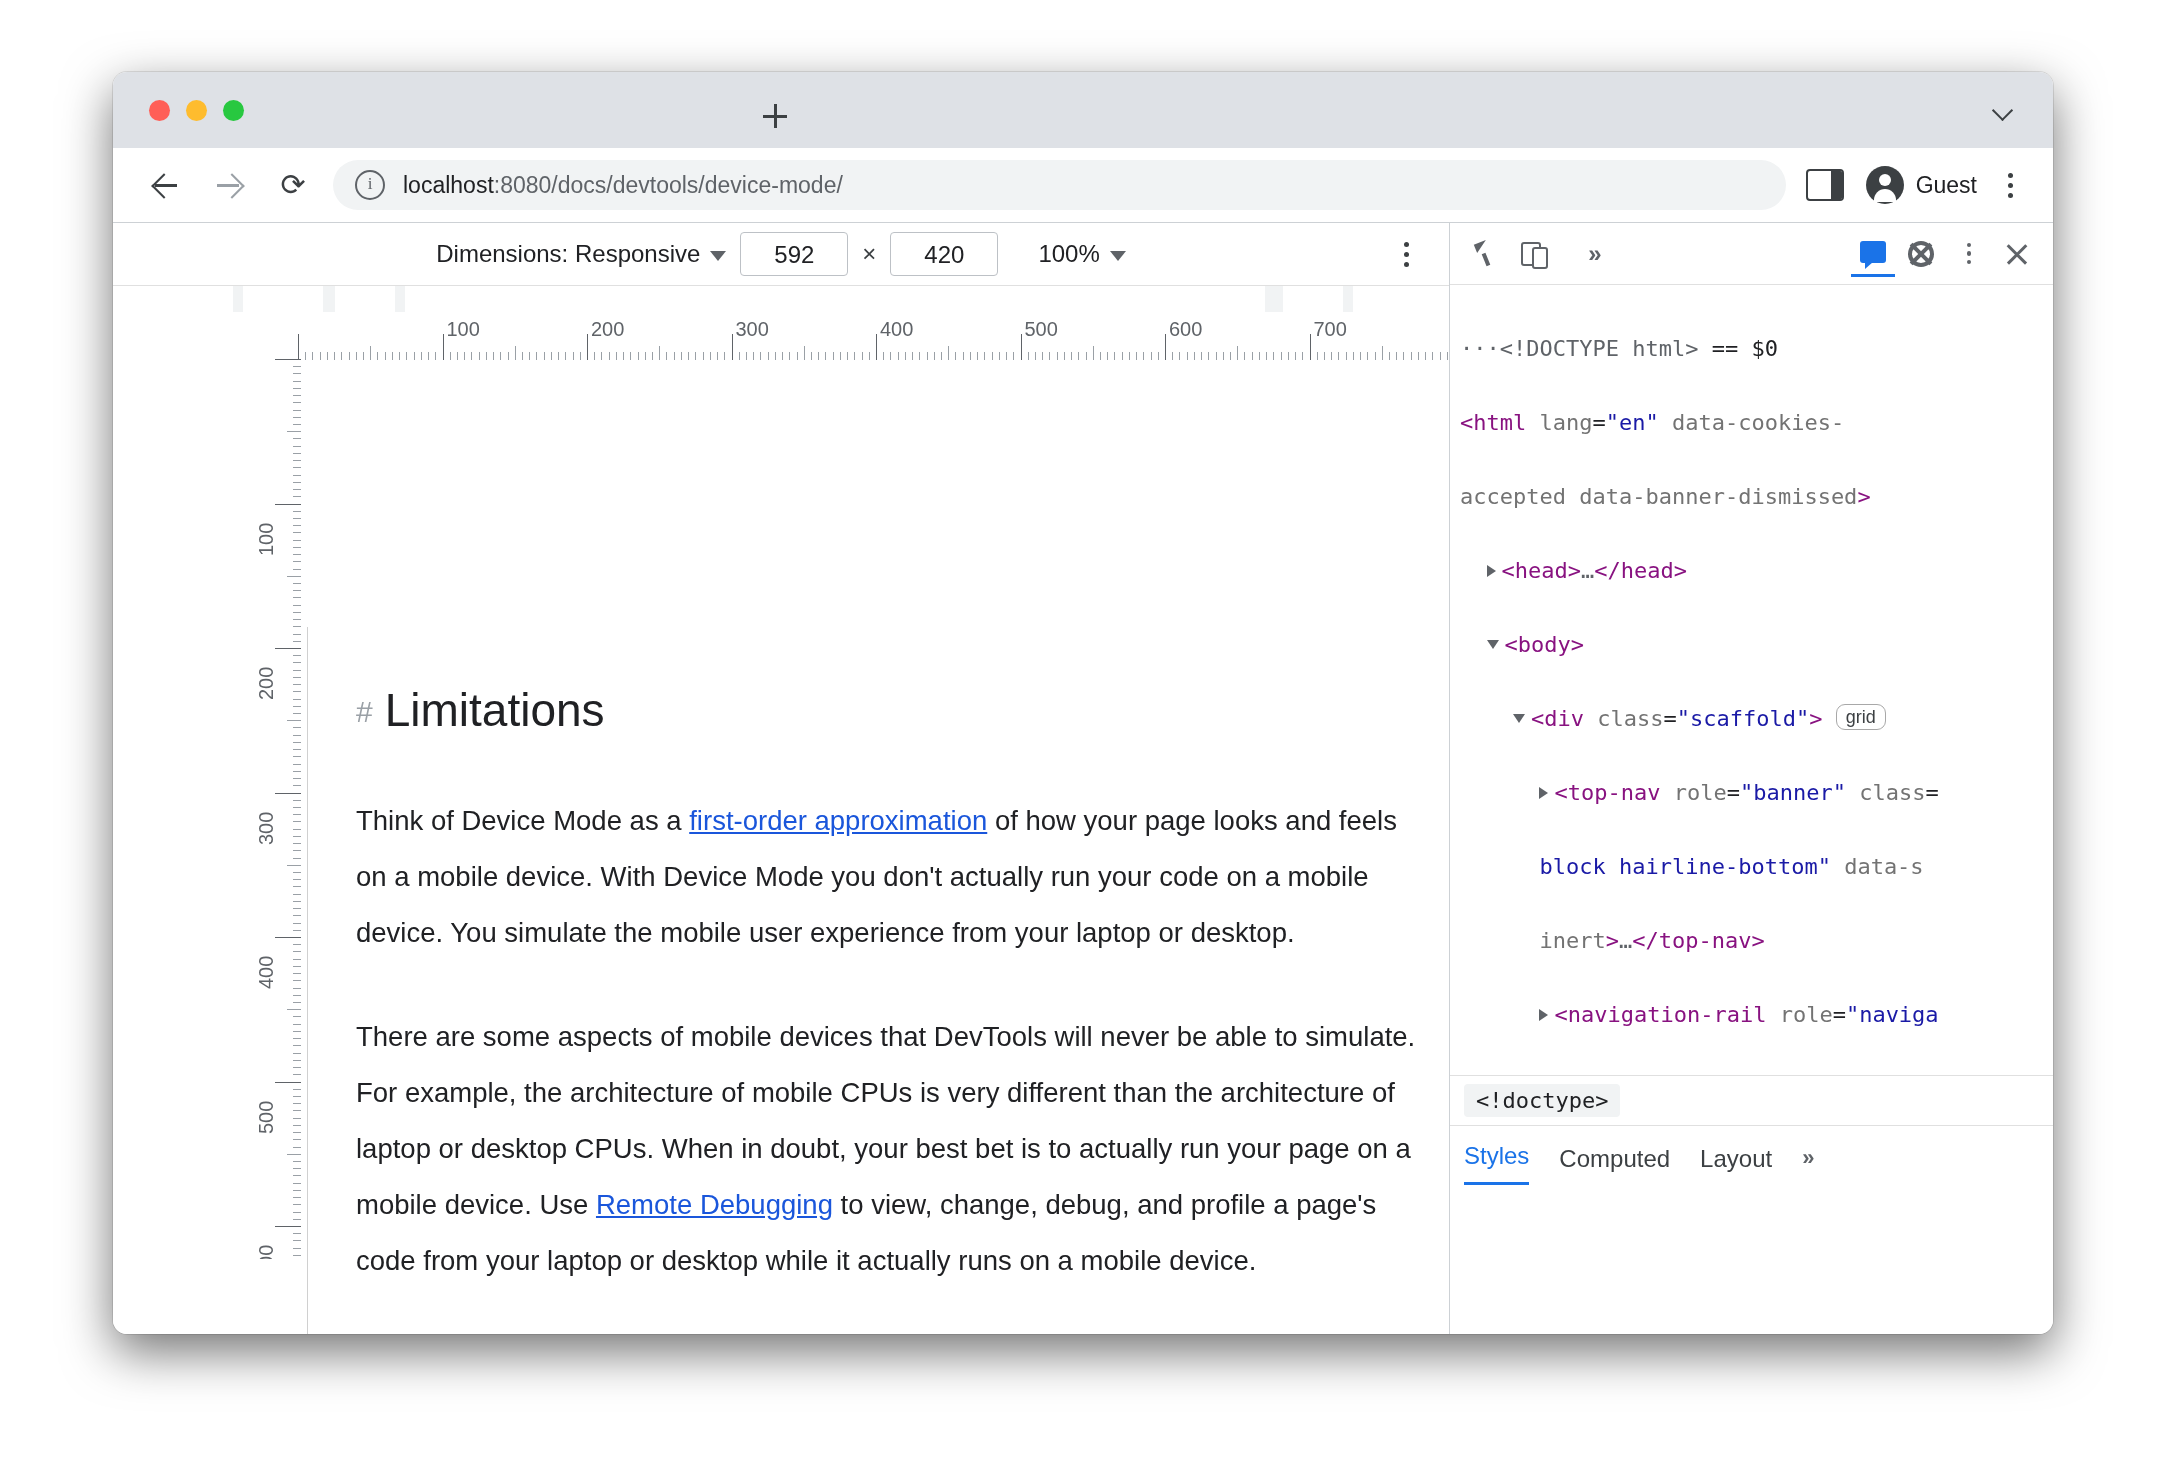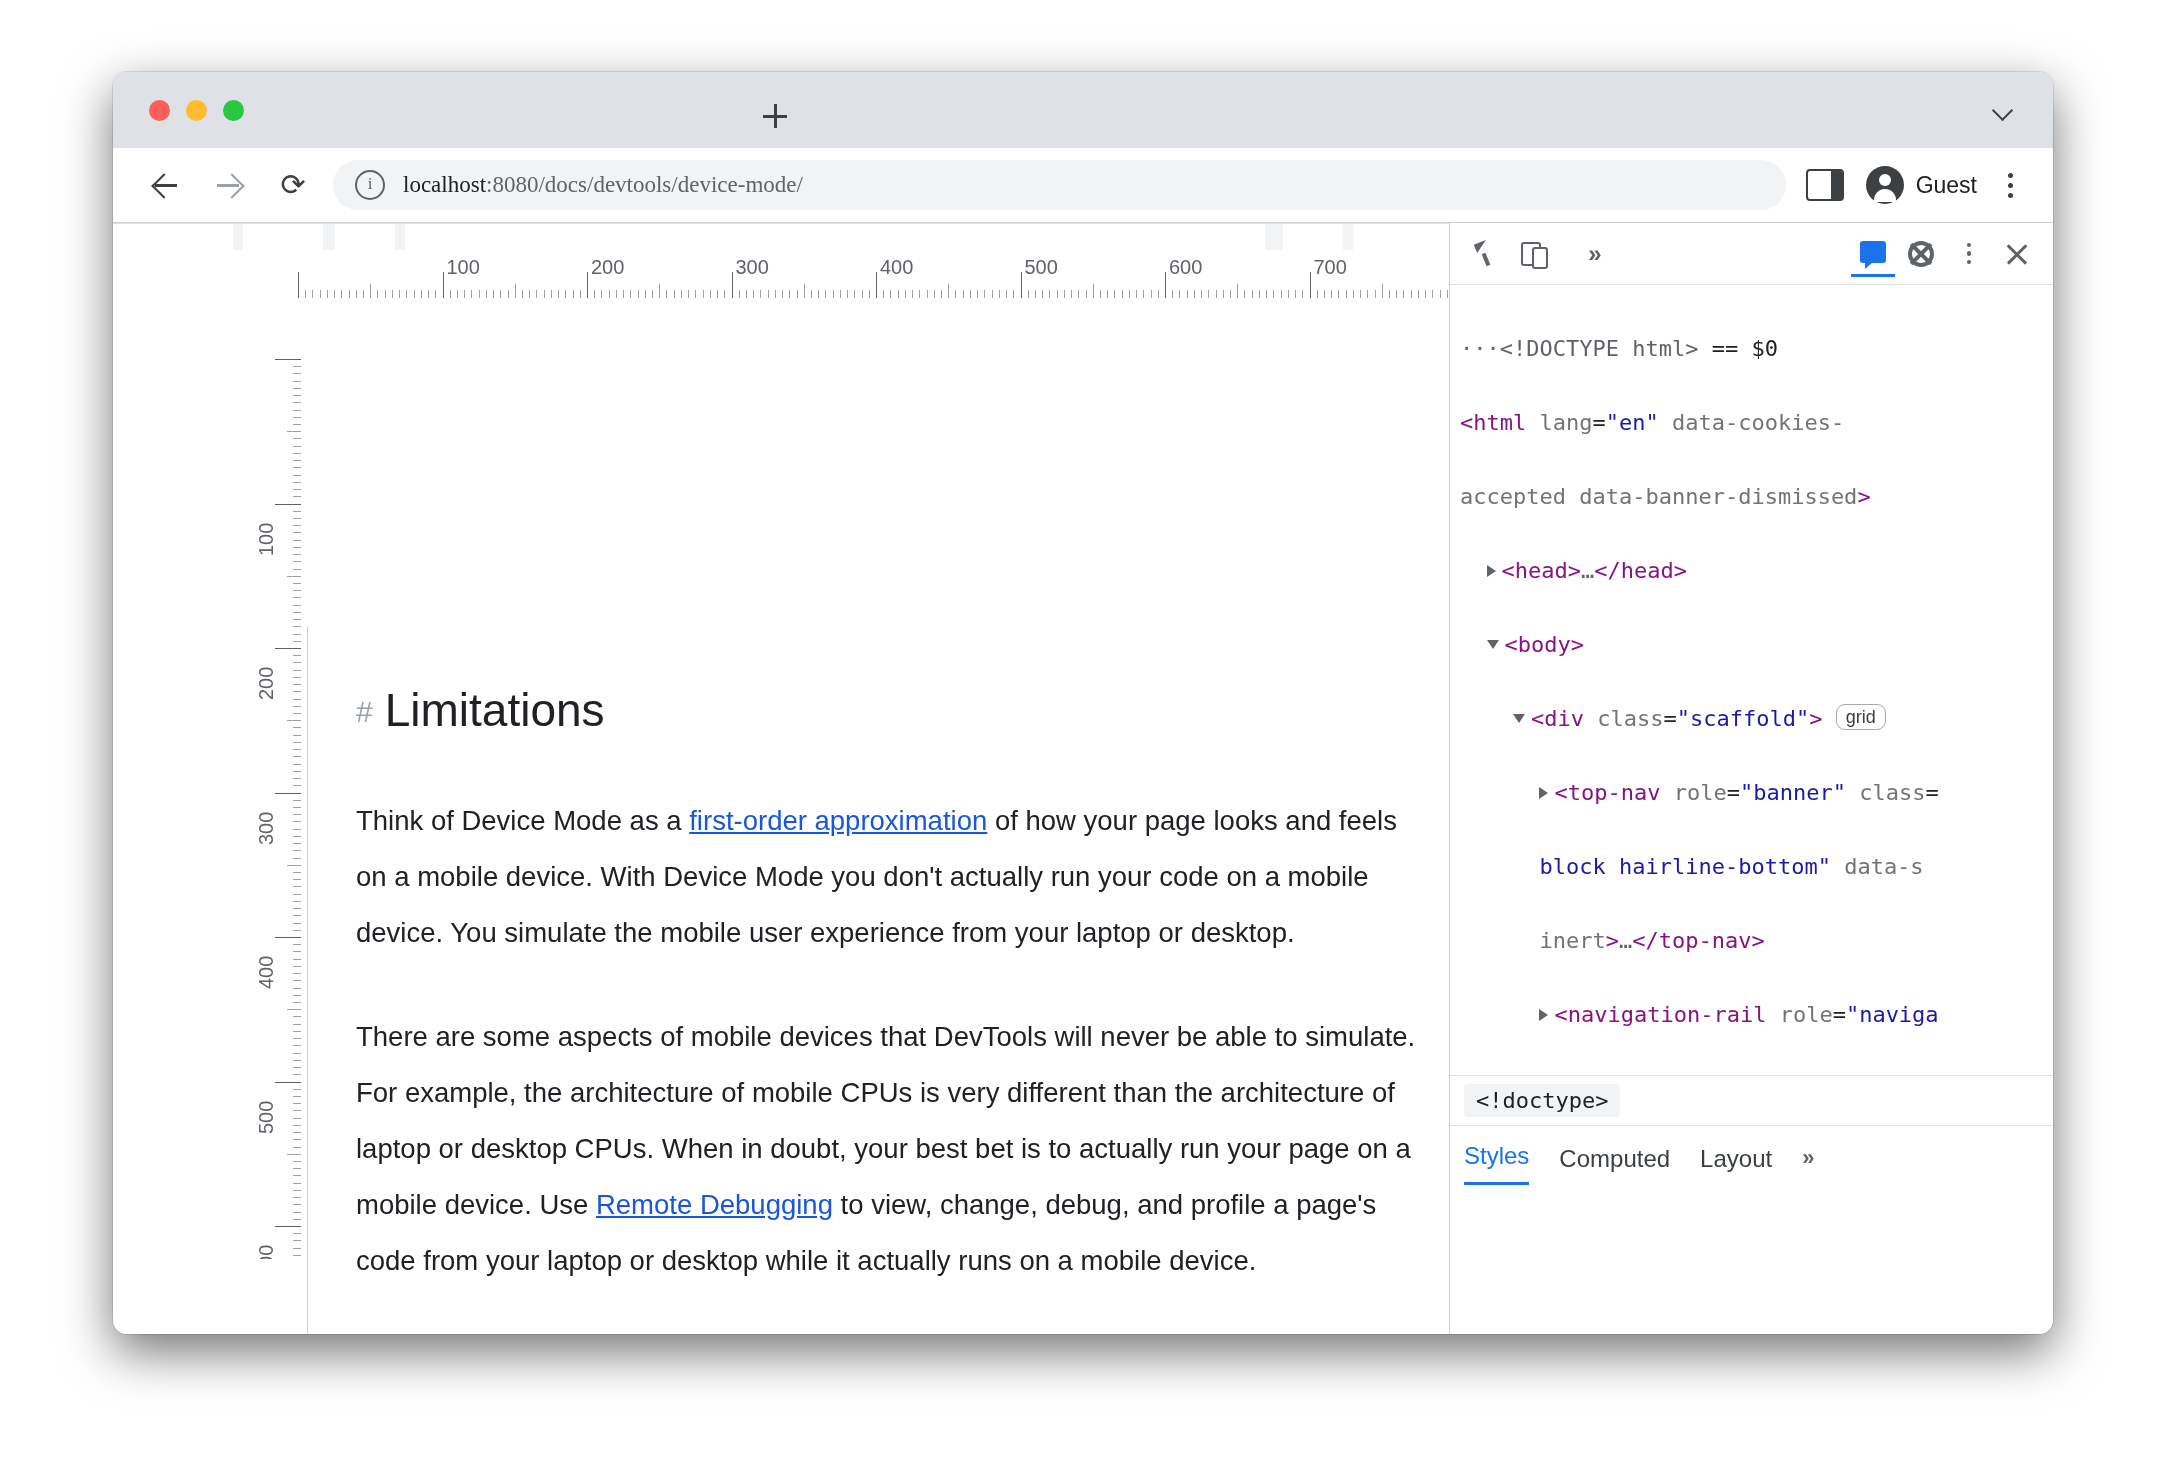--- a/index.html
+++ b/index.html
@@ -181,21 +181,21 @@
     border: 2px solid #5f6368;
     border-radius: 50%;
     color: #5f6368;
     font-size: 17px;
     font-family: "Liberation Serif", serif;
     text-align: center;
     line-height: 24px;
     margin-right: 18px;
     flex: 0 0 auto;
   }
-  .url { font-size: 23px; color: #5f6368; white-space: nowrap; font-family: Liberation Serif, serif; }
+  .url { font-size: 23px; color: #5f6368; white-space: nowrap; }
   .url b { color: #202124; font-weight: 400; }
   .side-panel-icon {
     width: 34px; height: 28px;
     border: 2.4px solid #3c4043;
     border-radius: 4px;
     position: relative;
     margin-right: 22px;
     flex: 0 0 auto;
   }
   .side-panel-icon::after {
@@ -644,20 +644,32 @@
           <i></i>
           <i></i>
           <i></i>
         </div>
     </div>
 
     <div class="split">
 
       <div class="device-pane">
 
+        <div class="device-toolbar">
+          <span class="dim-label"><span>Dimensions: Responsive</span><span class="caret-down"></span></span>
+          <span class="dim-input">592</span>
+          <span class="times">×</span>
+          <span class="dim-input">420</span>
+          <span class="zoom"><span>100%</span><span class="caret-down"></span></span>
+          <span class="kebab device-kebab">
+              <i></i>
+              <i></i>
+              <i></i>
+            </span>
+        </div>
 
         <div class="ruler-top-bar">
           <span class="seg" style="left:0px;width:120px;"></span>
           <span class="seg" style="left:130px;width:80px;"></span>
           <span class="seg" style="left:222px;width:60px;"></span>
           <span class="seg" style="left:292px;width:860px;"></span>
           <span class="seg" style="left:1170px;width:60px;"></span>
           <span class="seg" style="left:1240px;width:96px;"></span>
         </div>
 

